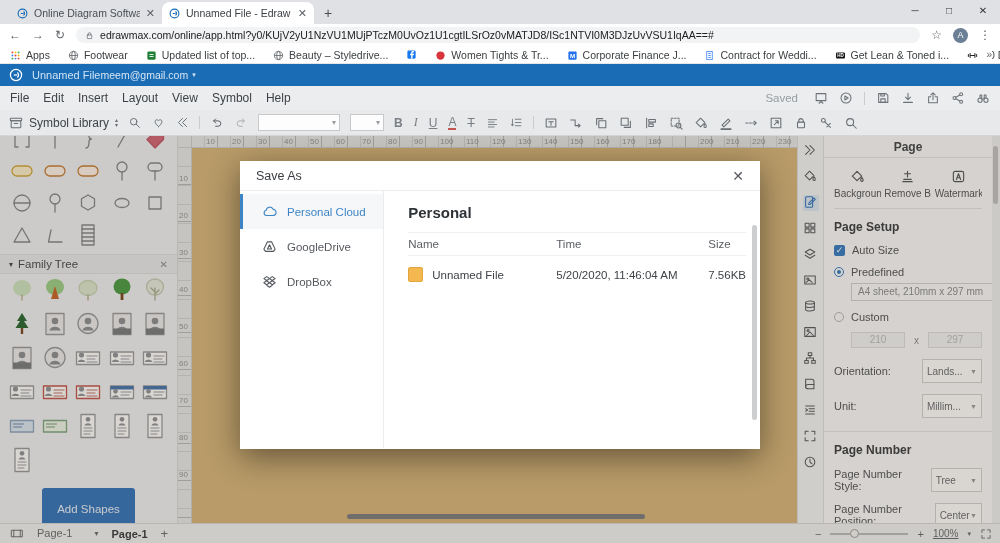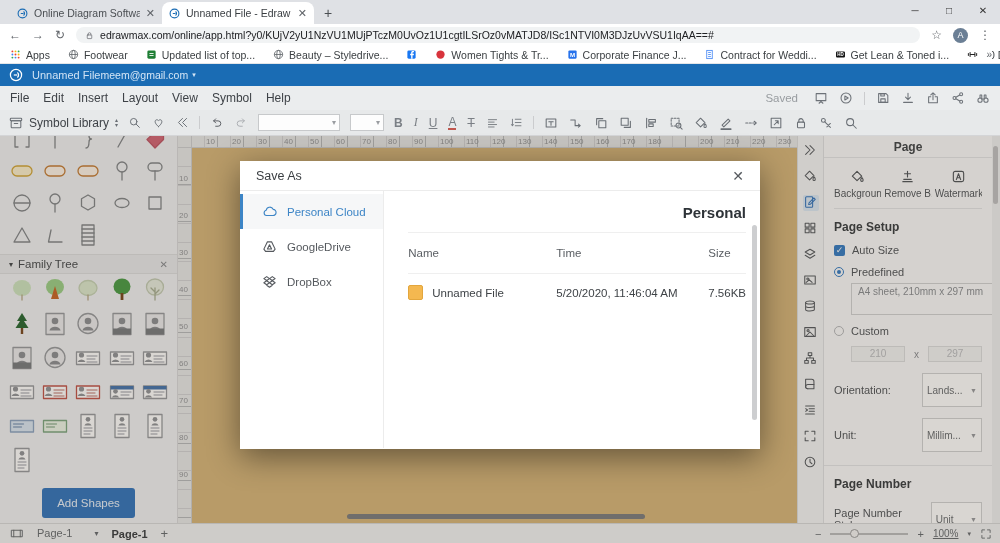--- a/index.html
+++ b/index.html
@@ -19,21 +19,21 @@
 
   
   #urlrow { position:absolute; left:0; top:24px; width:1000px; height:22px; background:#fff; display:flex; align-items:center; padding:0 9px; gap:11px; }
   .navglyph { font-size:12px; color:#5f6368; }
   #omnibox { flex:1; height:16px; background:#f1f3f4; border-radius:8px; display:flex; align-items:center; gap:6px; padding:0 9px; overflow:hidden; }
   #url-text { font-size:10.5px; color:#202124; white-space:nowrap; overflow:hidden; }
   #avatar { width:15px; height:15px; border-radius:50%; background:#6b7f95; color:#fff; font-size:9px; line-height:15px; text-align:center; }
 
   
   #bookmarksbar { position:absolute; left:0; top:46px; width:1000px; height:18px; background:#fff; border-bottom:1px solid #e4e6e8; display:flex; align-items:center; padding:0 10px; gap:18px; overflow:hidden; }
-  .bm { display:flex; align-items:center; gap:5px; font-size:10.5px; color:#3c4043; white-space:nowrap; }
+  .bm { display:flex; align-items:flex-end; gap:5px; font-size:10.5px; color:#3c4043; white-space:nowrap; }
   #bm-overflow { position:absolute; right:8px; font-size:10px; color:#5f6368; background:#fff; padding-left:6px; }
 
   
   #apptitlebar { position:absolute; left:0; top:64px; width:1000px; height:22px; background:#1a6cb4; display:flex; align-items:center; padding:0 9px; }
   #app-file-name { margin-left:9px; font-size:11px; color:#cfe2f4; }
   #upgrade-btn { margin-left:auto; margin-right:24px; background:#e4aa1b; color:#4f3d00; font-size:10.5px; font-weight:bold; padding:2px 10px; border-radius:2px; border:none; }
   #account { font-size:10.5px; color:#d5e6f6; display:flex; align-items:center; gap:4px; }
 
   
   #menubar { position:absolute; left:0; top:86px; width:1000px; height:24px; background:#ebedee; display:flex; align-items:center; padding-left:10px; gap:25px; }
@@ -52,21 +52,21 @@
   .fc { border-bottom:2px solid #c0564d; line-height:11px; display:inline-block; }
 
   
   #sidebar { position:absolute; left:0; top:136px; width:178px; height:387px; background:#f1f2f4; border-right:1px solid #d9dadc; overflow:hidden; }
   .symgrid { display:grid; grid-template-columns:repeat(5,1fr); padding:0 5px; row-gap:2px; }
   .symgrid.top { margin-top:-12px; }
   .sym-cell { height:30px; display:flex; align-items:center; justify-content:center; }
   #family-header { height:20px; display:flex; align-items:center; gap:5px; padding:0 9px; margin-top:4px; font-size:11.5px; color:#4a4e52; background:#eaebed; border-top:1px solid #dddee0; border-bottom:1px solid #dddee0; }
   #family-close { margin-left:auto; color:#8b8f94; font-size:10px; }
   #family-grid .sym-cell { height:32px; }
-  #add-shapes-btn { display:block; margin:12px auto 16px; background:#3878bf; color:#e9f1fa; font-size:11.5px; padding:9px 15px; border:none; border-radius:3px; }
+  #add-shapes-btn { display:block; margin:12px auto 16px; background:#3878bf; color:#e9f1fa; font-size:11.5px; padding:15px 15px; border:none; border-radius:3px; }
 
   #ruler-corner { position:absolute; left:178px; top:136px; width:14px; height:12px; background:#e8e9ea; border-right:1px solid #cfd0d2; border-bottom:1px solid #cfd0d2; }
   #hruler { position:absolute; left:192px; top:136px; width:605px; height:12px; background:repeating-linear-gradient(to right, transparent 0 25px, #b9bbbd 25px 26px), repeating-linear-gradient(to right, transparent 0 12px, #d3d4d6 12px 13px), #e8e9ea; border-bottom:1px solid #cfd0d2; }
   #vruler { position:absolute; left:178px; top:148px; width:14px; height:375px; background:repeating-linear-gradient(to bottom, transparent 0 36px, #b9bbbd 36px 37px), repeating-linear-gradient(to bottom, transparent 0 18px, #d3d4d6 18px 19px), #e8e9ea; border-right:1px solid #cfd0d2; }
   .ruler-num { position:absolute; font-size:8px; color:#96989b; }
   #canvas { position:absolute; left:192px; top:148px; width:605px; height:375px; background:#d7b77e; }
   #canvas-hscroll { position:absolute; left:155px; bottom:4px; width:298px; height:5px; background:#7f8083; border-radius:3px; }
 
   #rail { position:absolute; left:797px; top:136px; width:26px; height:387px; background:#f5f6f7; border-left:1px solid #dddee0; display:flex; flex-direction:column; align-items:center; gap:10px; padding-top:7px; color:#5b5f64; }
   .rail-ico { width:16px; height:16px; }
@@ -77,25 +77,25 @@
   #panel-tools { display:flex; justify-content:space-between; padding:11px 0 9px; border-bottom:1px solid #e5e6e8; }
   .ptool { width:32%; text-align:center; font-size:10px; color:#55595e; }
   .ptool svg { margin:0 auto 4px; }
   .ptool-label { white-space:nowrap; overflow:hidden; display:block; }
   .psection { font-size:12px; font-weight:bold; color:#3e4246; margin-top:11px; }
   .prow { display:flex; align-items:center; gap:7px; margin-top:10px; font-size:11px; color:#55595e; }
   .cbx { width:11px; height:11px; background:#3a7fc6; border-radius:2px; color:#fff; font-size:9px; line-height:11px; text-align:center; }
   .radio { width:10px; height:10px; border-radius:50%; border:1px solid #3a7fc6; position:relative; }
   .radio.on::after { content:""; position:absolute; left:2px; top:2px; width:4px; height:4px; border-radius:50%; background:#3a7fc6; }
   .radio.off { border-color:#b7b9bc; }
-  .pinput { width:146px; height:32px; border:1px solid #d2d3d5; background:#fafbfc; font-size:10px; color:#8d9095; line-height:16px; padding-left:6px; margin-top:5px; white-space:nowrap; overflow:hidden; }
+  .pinput { width:146px; height:18px; border:1px solid #d2d3d5; background:#fafbfc; font-size:10px; color:#8d9095; line-height:16px; padding-left:6px; margin-top:5px; white-space:nowrap; overflow:hidden; }
   #custom-sizes { display:flex; align-items:center; gap:9px; margin-top:9px; }
   .cinput { width:56px; height:16px; background:#f3f4f5; border:1px solid #dddee0; color:#bcbec1; font-size:10px; text-align:center; line-height:14px; }
   .selrow { display:flex; justify-content:space-between; align-items:center; margin-top:11px; font-size:11px; color:#55595e; }
-  .psel { width:60px; height:34px; border:1px solid #d2d3d5; background:#fff; font-size:10px; color:#6d7175; display:flex; align-items:center; justify-content:space-between; padding:0 4px; }
+  .psel { width:60px; height:24px; border:1px solid #d2d3d5; background:#fff; font-size:10px; color:#6d7175; display:flex; align-items:center; justify-content:space-between; padding:0 4px; }
   .psel .chev { font-size:7px; color:#9a9da1; }
   .pdiv { border:none; border-top:1px solid #e5e6e8; margin:13px -10px 0; }
   #panel-scroll { position:absolute; left:992px; top:136px; width:8px; height:387px; background:#f0f1f2; }
   #panel-scroll-thumb { position:absolute; left:1px; top:10px; width:5px; height:58px; background:#c2c3c5; border-radius:3px; }
 
   
   #statusbar { position:absolute; left:0; top:523px; width:1000px; height:20px; background:#f2f3f4; border-top:1px solid #d8d9db; display:flex; align-items:center; padding:0 10px; gap:13px; font-size:11px; color:#6b7075; }
   #page-tab { font-weight:bold; color:#3f4347; }
   #status-right { position:absolute; right:8px; display:flex; align-items:center; gap:9px; }
   #zoom-track { width:78px; height:2px; background:#bcbdbf; position:relative; }
@@ -105,22 +105,22 @@
   #dim-overlay { position:absolute; left:0; top:136px; width:1000px; height:407px; background:rgba(42,30,8,0.18); z-index:40; }
   #dialog { position:absolute; left:240px; top:161px; width:520px; height:288px; background:#fff; z-index:60; box-shadow:0 8px 30px rgba(0,0,0,0.45); }
   #dlg-head { height:30px; display:flex; align-items:center; padding:0 16px; border-bottom:1px solid #ececec; }
   #dlg-title { font-size:12.5px; color:#3a3e42; }
   #dlg-close { margin-left:auto; font-size:14px; color:#55595e; }
   #dlg-body { display:flex; height:257px; }
   #dlg-nav { width:148px; border-right:1px solid #ececec; padding-top:3px; }
   .nav-item { height:35px; display:flex; align-items:center; gap:10px; padding-left:19px; font-size:11.5px; color:#55595e; border-left:3px solid transparent; }
   .nav-item.active { color:#3d85c6; border-left-color:#3d85c6; background:#f6f7f8; }
   #dlg-content { flex:1; padding:13px 14px 0 24px; position:relative; }
-  #dlg-section-title { font-size:15px; font-weight:bold; color:#2e3338; margin-bottom:11px;text-align:right; }
-  .tbl-head { display:grid; grid-template-columns:148px 152px 1fr; height:42px; align-items:center; border-top:1px solid #efefef; border-bottom:1px solid #efefef; font-size:11.5px; color:#5a5e63; }
+  #dlg-section-title { font-size:15px; font-weight:bold; color:#2e3338; margin-bottom:11px; }
+  .tbl-head { display:grid; grid-template-columns:148px 152px 1fr; height:24px; align-items:center; border-top:1px solid #efefef; border-bottom:1px solid #efefef; font-size:11.5px; color:#5a5e63; }
   .tbl-row { display:grid; grid-template-columns:148px 152px 1fr; height:37px; align-items:center; font-size:11.5px; color:#3f4347; }
   .file-name-cell { display:flex; align-items:center; gap:9px; }
   .file-thumb { width:15px; height:15px; background:#f4b850; border:1px solid #e3a63d; border-radius:2px; }
   #dlg-scroll-thumb { position:absolute; right:3px; top:34px; width:5px; height:195px; background:#cdced0; border-radius:3px; }
 </style>
 </head>
 <body>
 
 <div id="tabstrip">
   <div id="tab-list" style="display:flex;">
@@ -1013,21 +1013,21 @@
     <span class="psel">
         <span>Millim...</span>
         <span class="chev">▼</span>
       </span>
   </div>
   <hr class="pdiv">
   <div class="psection">Page Number</div>
   <div class="selrow">
     <span>Page Number Style:</span>
     <span class="psel" style="width:52px;">
-        <span>Unit</span>
+        <span>Tree</span>
         <span class="chev">▼</span>
       </span>
   </div>
   <div class="selrow">
     <span>Page Number Position:</span>
     <span class="psel" style="width:52px;">
         <span>Center</span>
         <span class="chev">▼</span>
       </span>
   </div>

